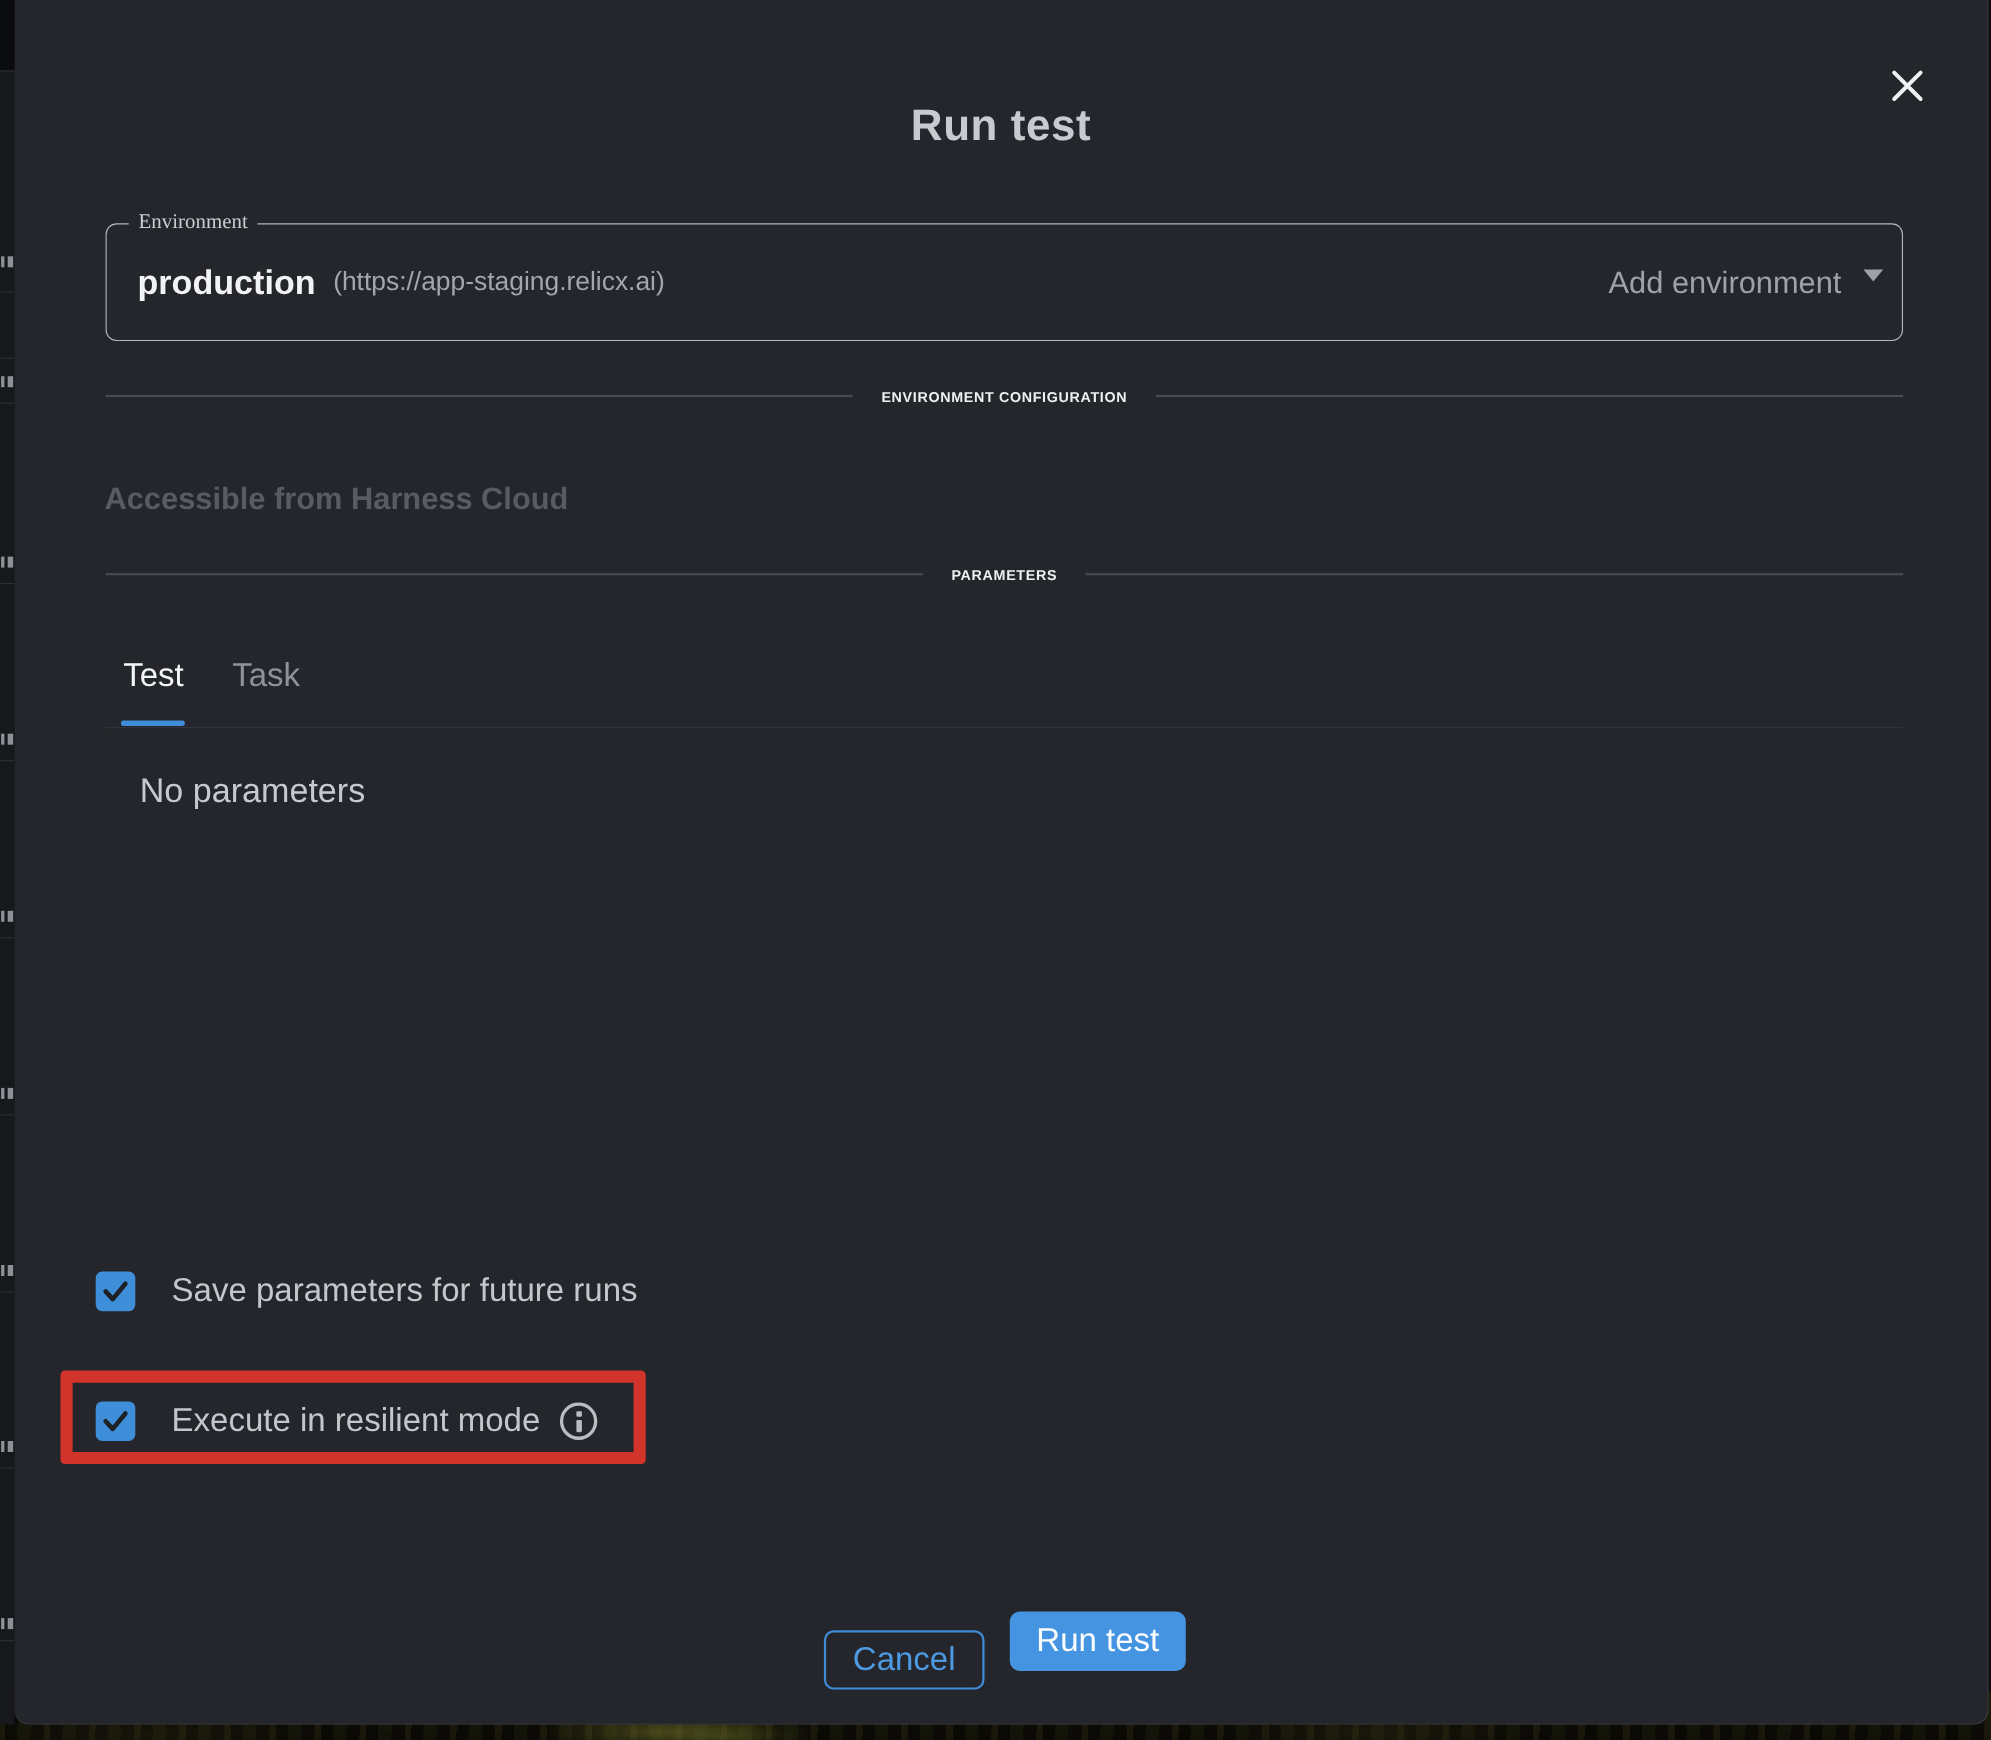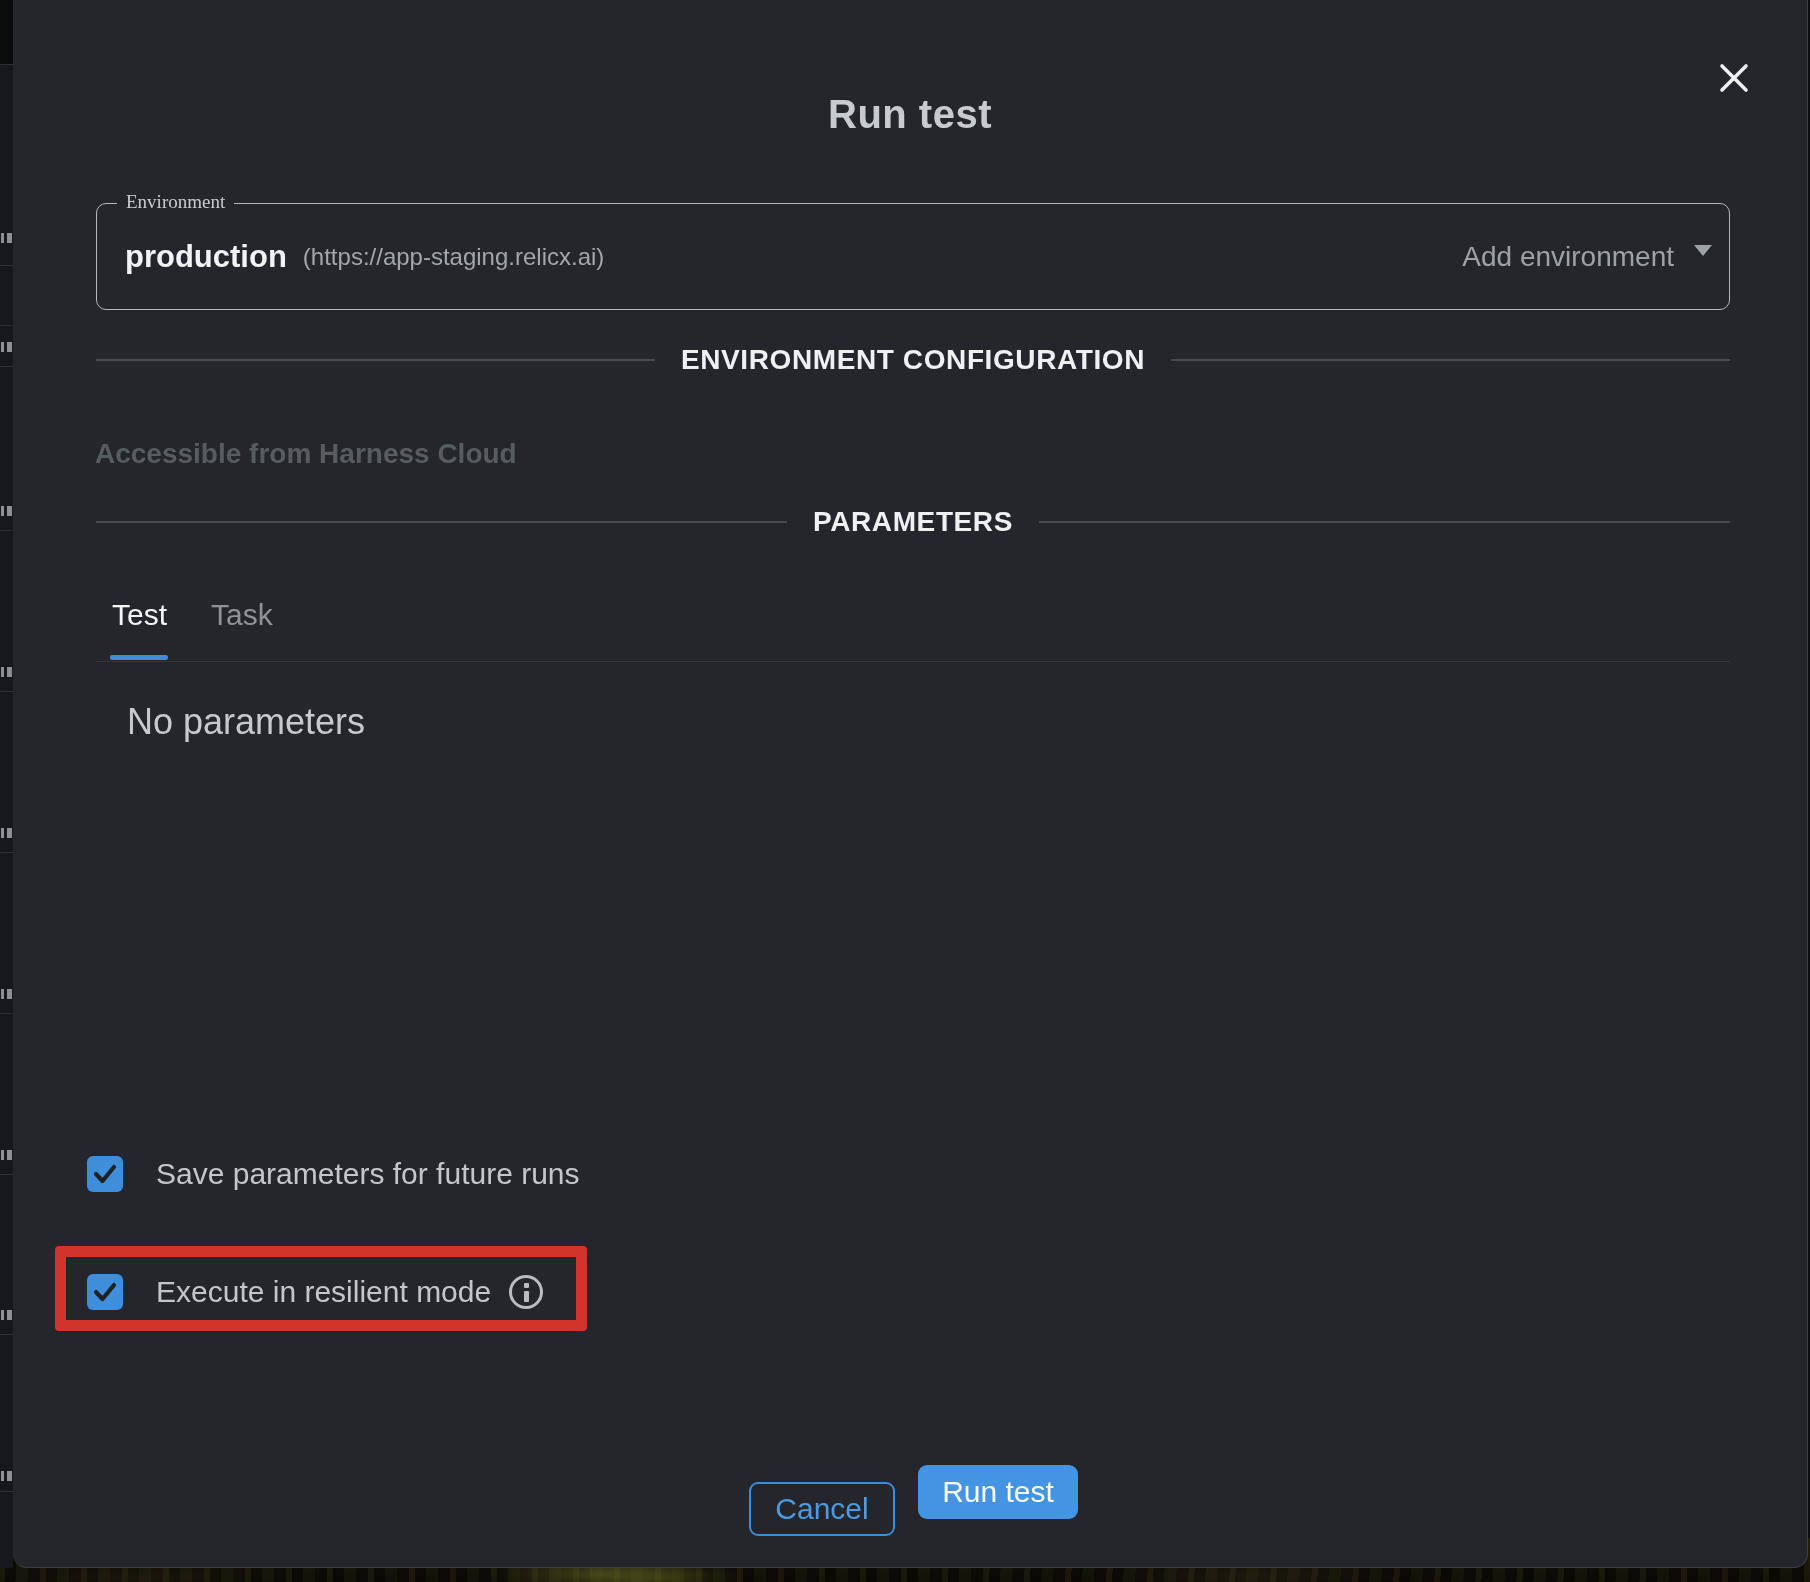--- a/index.html
+++ b/index.html
@@ -64,35 +64,35 @@
   .env-add-label { font-size:28px; color:#9da2a8; }
   .caret-down {
     width:0; height:0; margin-left:20px; margin-top:4px;
     border-left:9px solid transparent; border-right:9px solid transparent;
     border-top:11px solid #9da2a8;
   }
 
   
   .divider { position:absolute; left:83px; width:1634px; height:26px; display:flex; align-items:center; }
   .divider .line { flex:1; height:1.5px; background:#484b51; }
-  .divider .dlabel { font-size:28px; font-weight:bold; color:#eef0f2; letter-spacing:.6px; padding:0 26px; white-space:nowrap; }
+  .divider .dlabel { font-size:13px; font-weight:bold; color:#eef0f2; letter-spacing:.6px; padding:0 26px; white-space:nowrap; }
   .div-envconf { top:347px; }
   .div-params  { top:509px; }
 
   .harness-note { position:absolute; left:82px; top:438px; font-size:28px; font-weight:bold; color:#575c63; }
 
   
   .tabs { position:absolute; left:99px; top:598px; display:flex; gap:44px; }
   .tab { font-size:30px; cursor:pointer; }
   .tab.active { color:#f4f5f7; }
   .tab.inactive { color:#8f9399; }
   .tab-underline { position:absolute; left:97px; top:655px; width:58px; height:5px; background:#3f8cda; border-radius:2px; }
   .tabs-line { position:absolute; left:83px; top:661px; width:1634px; height:1px; background:#35373c; }
 
-  .no-params { position:absolute; left:114px; top:701px; font-size:36px; color:#c6cad0; }
+  .no-params { position:absolute; left:114px; top:701px; font-size:31px; color:#c6cad0; }
 
   
   .opt-row { position:absolute; left:74px; height:40px; display:flex; align-items:center; }
   .row-1 { top:1154px; }
   .row-2 { top:1272px; }
   .row-3 { top:1356px; }
   .cbox {
     width:36px; height:36px; border-radius:6px; flex:0 0 36px; cursor:pointer;
     display:flex; align-items:center; justify-content:center;
   }

